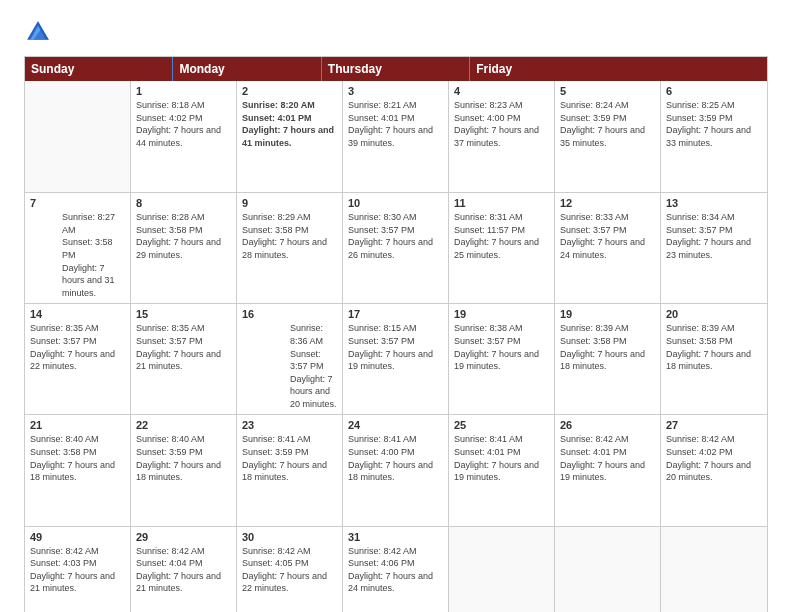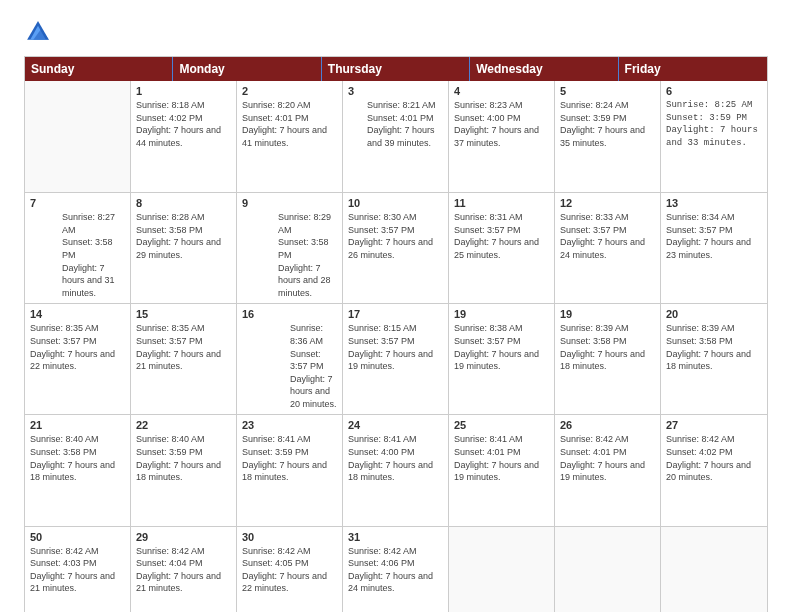--- a/index.html
+++ b/index.html
@@ -132,92 +132,91 @@
       <div class="month-title"></div>
       <div class="location"></div>
     </div>
   </div>
 
   <div class="calendar">
     <div class="cal-header">
     <div class="cal-header-cell">Sunday</div>
         <div class="cal-header-cell">Monday</div>
         <div class="cal-header-cell">Thursday</div>
-        <div class="cal-header-cell">Wednesday</div>
         <div class="cal-header-cell">Friday</div>
       </div>
     <div class="cal-body">
     <div class="cal-row">
           <div class="cal-cell empty"></div>
           <div class="cal-cell">
             <div class="day-num">1</div>
             <div class="day-info" style="white-space: pre-line;">Sunrise: 8:18 AM
 Sunset: 4:02 PM
 Daylight: 7 hours and 44 minutes.</div>
           </div>
           <div class="cal-cell">
             <div class="day-num">2</div>
-            <div class="day-info" style="white-space: pre-line;">Sunrise: 8:20 AM
+            <div class="day-info" style="white-space: pre-line; font-weight: bold;">Sunrise: 8:20 AM
 Sunset: 4:01 PM
 Daylight: 7 hours and 41 minutes.</div>
           </div>
           <div class="cal-cell">
             <div class="day-num">3</div>
-            <div class="day-info" style="white-space: pre-line; margin-left: 19px;">Sunrise: 8:21 AM
+            <div class="day-info" style="white-space: pre-line;">Sunrise: 8:21 AM
 Sunset: 4:01 PM
 Daylight: 7 hours and 39 minutes.</div>
           </div>
           <div class="cal-cell">
             <div class="day-num">4</div>
             <div class="day-info" style="white-space: pre-line;">Sunrise: 8:23 AM
 Sunset: 4:00 PM
 Daylight: 7 hours and 37 minutes.</div>
           </div>
           <div class="cal-cell">
             <div class="day-num">5</div>
             <div class="day-info" style="white-space: pre-line;">Sunrise: 8:24 AM
 Sunset: 3:59 PM
 Daylight: 7 hours and 35 minutes.</div>
           </div>
           <div class="cal-cell">
             <div class="day-num">6</div>
-            <div class="day-info" style="white-space: pre-line; font-family: Liberation Mono, monospace;">Sunrise: 8:25 AM
+            <div class="day-info" style="white-space: pre-line;">Sunrise: 8:25 AM
 Sunset: 3:59 PM
 Daylight: 7 hours and 33 minutes.</div>
           </div>
         </div>
         <div class="cal-row">
           <div class="cal-cell">
             <div class="day-num">7</div>
             <div class="day-info" style="white-space: pre-line; margin-left: 32px;">Sunrise: 8:27 AM
 Sunset: 3:58 PM
 Daylight: 7 hours and 31 minutes.</div>
           </div>
           <div class="cal-cell">
             <div class="day-num">8</div>
             <div class="day-info" style="white-space: pre-line;">Sunrise: 8:28 AM
 Sunset: 3:58 PM
 Daylight: 7 hours and 29 minutes.</div>
           </div>
           <div class="cal-cell">
             <div class="day-num">9</div>
-            <div class="day-info" style="white-space: pre-line; margin-left: 36px;">Sunrise: 8:29 AM
+            <div class="day-info" style="white-space: pre-line;">Sunrise: 8:29 AM
 Sunset: 3:58 PM
 Daylight: 7 hours and 28 minutes.</div>
           </div>
           <div class="cal-cell">
             <div class="day-num">10</div>
             <div class="day-info" style="white-space: pre-line;">Sunrise: 8:30 AM
 Sunset: 3:57 PM
 Daylight: 7 hours and 26 minutes.</div>
           </div>
           <div class="cal-cell">
             <div class="day-num">11</div>
             <div class="day-info" style="white-space: pre-line;">Sunrise: 8:31 AM
-Sunset: 3:57 PM
+Sunset: 11:57 PM
 Daylight: 7 hours and 25 minutes.</div>
           </div>
           <div class="cal-cell">
             <div class="day-num">12</div>
             <div class="day-info" style="white-space: pre-line;">Sunrise: 8:33 AM
 Sunset: 3:57 PM
 Daylight: 7 hours and 24 minutes.</div>
           </div>
           <div class="cal-cell">
             <div class="day-num">13</div>
@@ -309,21 +308,21 @@
           </div>
           <div class="cal-cell">
             <div class="day-num">27</div>
             <div class="day-info" style="white-space: pre-line;">Sunrise: 8:42 AM
 Sunset: 4:02 PM
 Daylight: 7 hours and 20 minutes.</div>
           </div>
         </div>
         <div class="cal-row">
           <div class="cal-cell">
-            <div class="day-num">50</div>
+            <div class="day-num">49</div>
             <div class="day-info" style="white-space: pre-line;">Sunrise: 8:42 AM
 Sunset: 4:03 PM
 Daylight: 7 hours and 21 minutes.</div>
           </div>
           <div class="cal-cell">
             <div class="day-num">29</div>
             <div class="day-info" style="white-space: pre-line;">Sunrise: 8:42 AM
 Sunset: 4:04 PM
 Daylight: 7 hours and 21 minutes.</div>
           </div>

